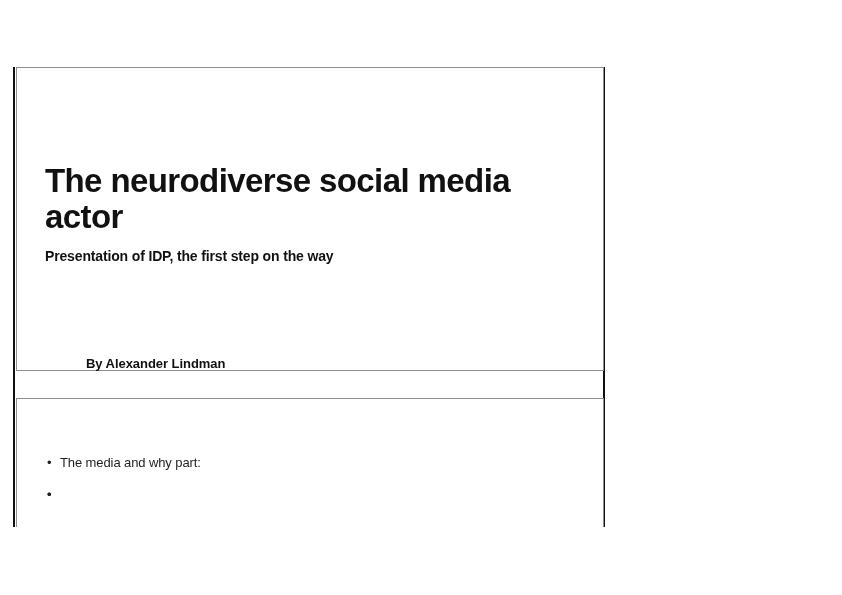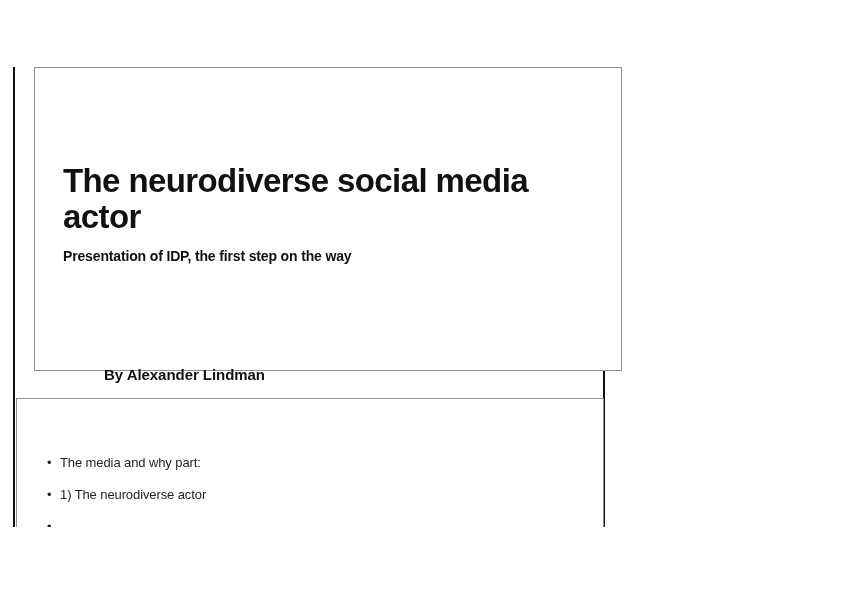--- a/index.html
+++ b/index.html
@@ -50,21 +50,20 @@
     position: absolute;
     left: 16px;
     width: 588px;
     background: #ffffff;
     border: 1px solid #8f8f8f;
     box-sizing: border-box;
   }
   #page-1 {
     top: 67px;
     height: 304px;
-    margin-left: 18px;
   }
   #page-2 {
     top: 398px;
     height: 200px;
   }
 
   .page-inner {
     position: relative;
     width: 100%;
     height: 100%;
@@ -88,22 +87,22 @@
     top: 179px;
     font-size: 14px;
     line-height: 19px;
     font-weight: bold;
     letter-spacing: -0.15px;
     color: #111111;
   }
   .slide-author {
     position: absolute;
     left: 28px;
-    top: 300px;
-    font-size: 15px;
+    top: 289px;
+    font-size: 13px;
     line-height: 14px;
     font-weight: bold;
     letter-spacing: -0.05px;
     color: #111111;
     padding-left: 41px;
   }
 
   
   .bullet-list {
     position: absolute;
@@ -150,21 +149,20 @@
 
   <div class="page" id="page-2">
     <div class="page-inner">
       <ul class="bullet-list">
         <li class="bullet-item">
           <span class="bullet-dot">•</span>
           <span class="bullet-text">The media and why part:</span>
         </li>
         <li class="bullet-item">
           <span class="bullet-dot">•</span>
-          <span class="bullet-text">1) The neurodiverse actor</span>
         </li>
         <li class="bullet-item">
           <span class="bullet-dot">•</span>
         </li>
       </ul>
     </div>
   </div>
 
 </div>
 

